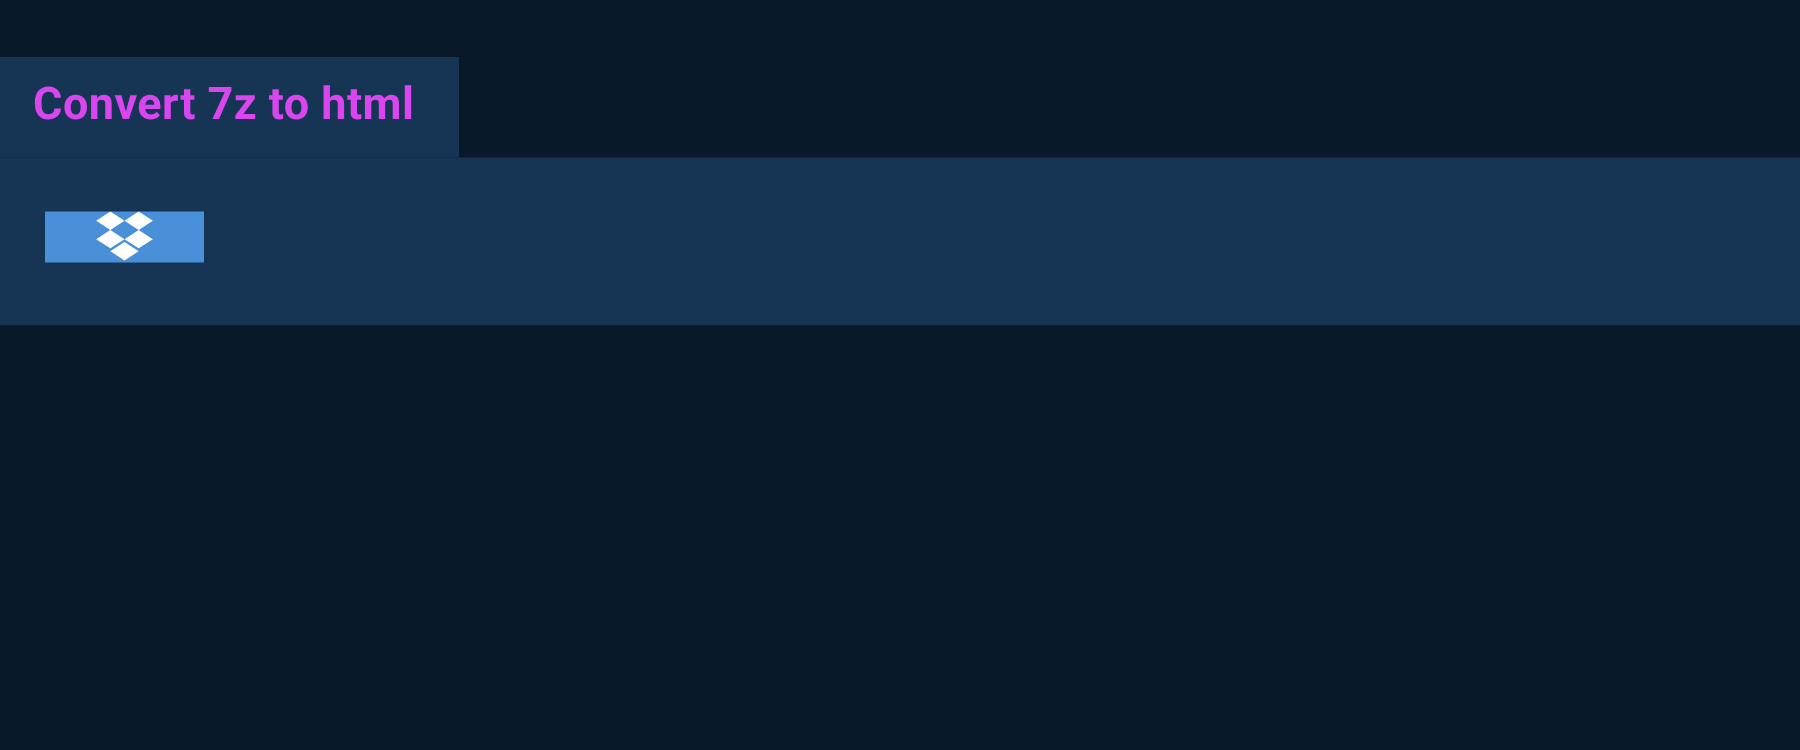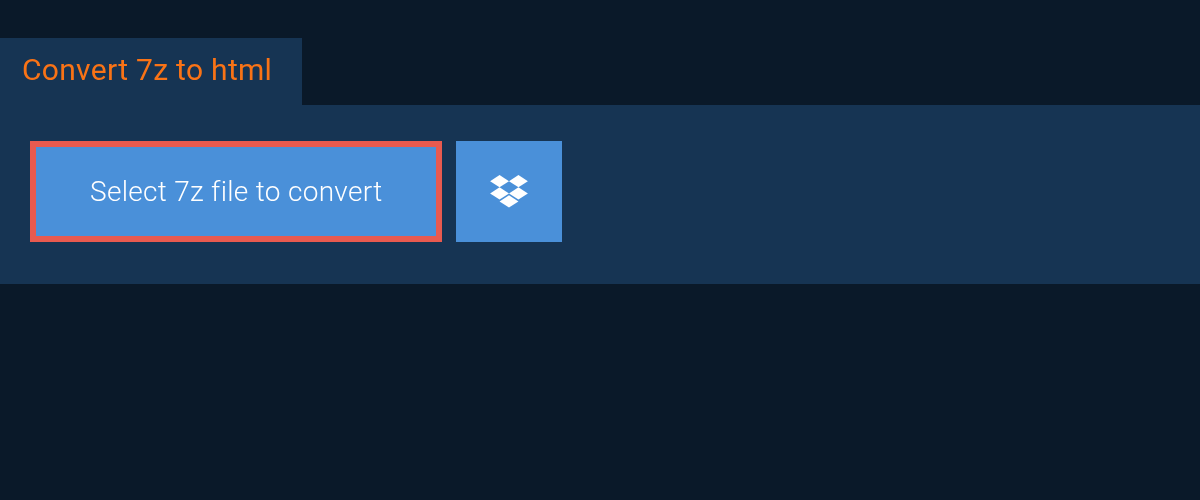--- a/index.html
+++ b/index.html
@@ -13,23 +13,23 @@
       background: #0a1929;
       font-family: -apple-system, BlinkMacSystemFont, "Segoe UI", Roboto, Helvetica, Arial, sans-serif;
       overflow: hidden;
     }
     .tab-container {
       padding-top: 38px;
     }
     .tab {
       display: inline-block;
       background: #163453;
-      color: #f97316;
+      color: #d946ef;
       font-size: 30px;
-      font-weight: 400;
+      font-weight: 700;
       padding: 14px 30px 18px 22px;
       letter-spacing: 0.3px;
       text-align: center;
     }
     .panel {
       background: #163453;
       padding: 36px 30px 42px 30px;
       width: 100%;
     }
     .button-row {
@@ -72,23 +72,20 @@
 <body>
 
 <div class="tab-container">
   <div class="tab">
     <span>Convert 7z to html</span>
   </div>
 </div>
 
 <div class="panel">
   <div class="button-row">
-    <div class="select-button">
-      <span>Select 7z file to convert</span>
-    </div>
     <div class="dropbox-button">
       <svg class="dropbox-icon" viewBox="0 0 40 36">
         <path d="M10 0 L20 6.5 L10 13 L0 6.5 Z"></path>
         <path d="M30 0 L40 6.5 L30 13 L20 6.5 Z"></path>
         <path d="M10 13 L20 19.5 L10 26 L0 19.5 Z"></path>
         <path d="M30 13 L40 19.5 L30 26 L20 19.5 Z"></path>
         <path d="M20 21.5 L30 28 L20 34.5 L10 28 Z"></path>
       </svg>
     </div>
   </div>

